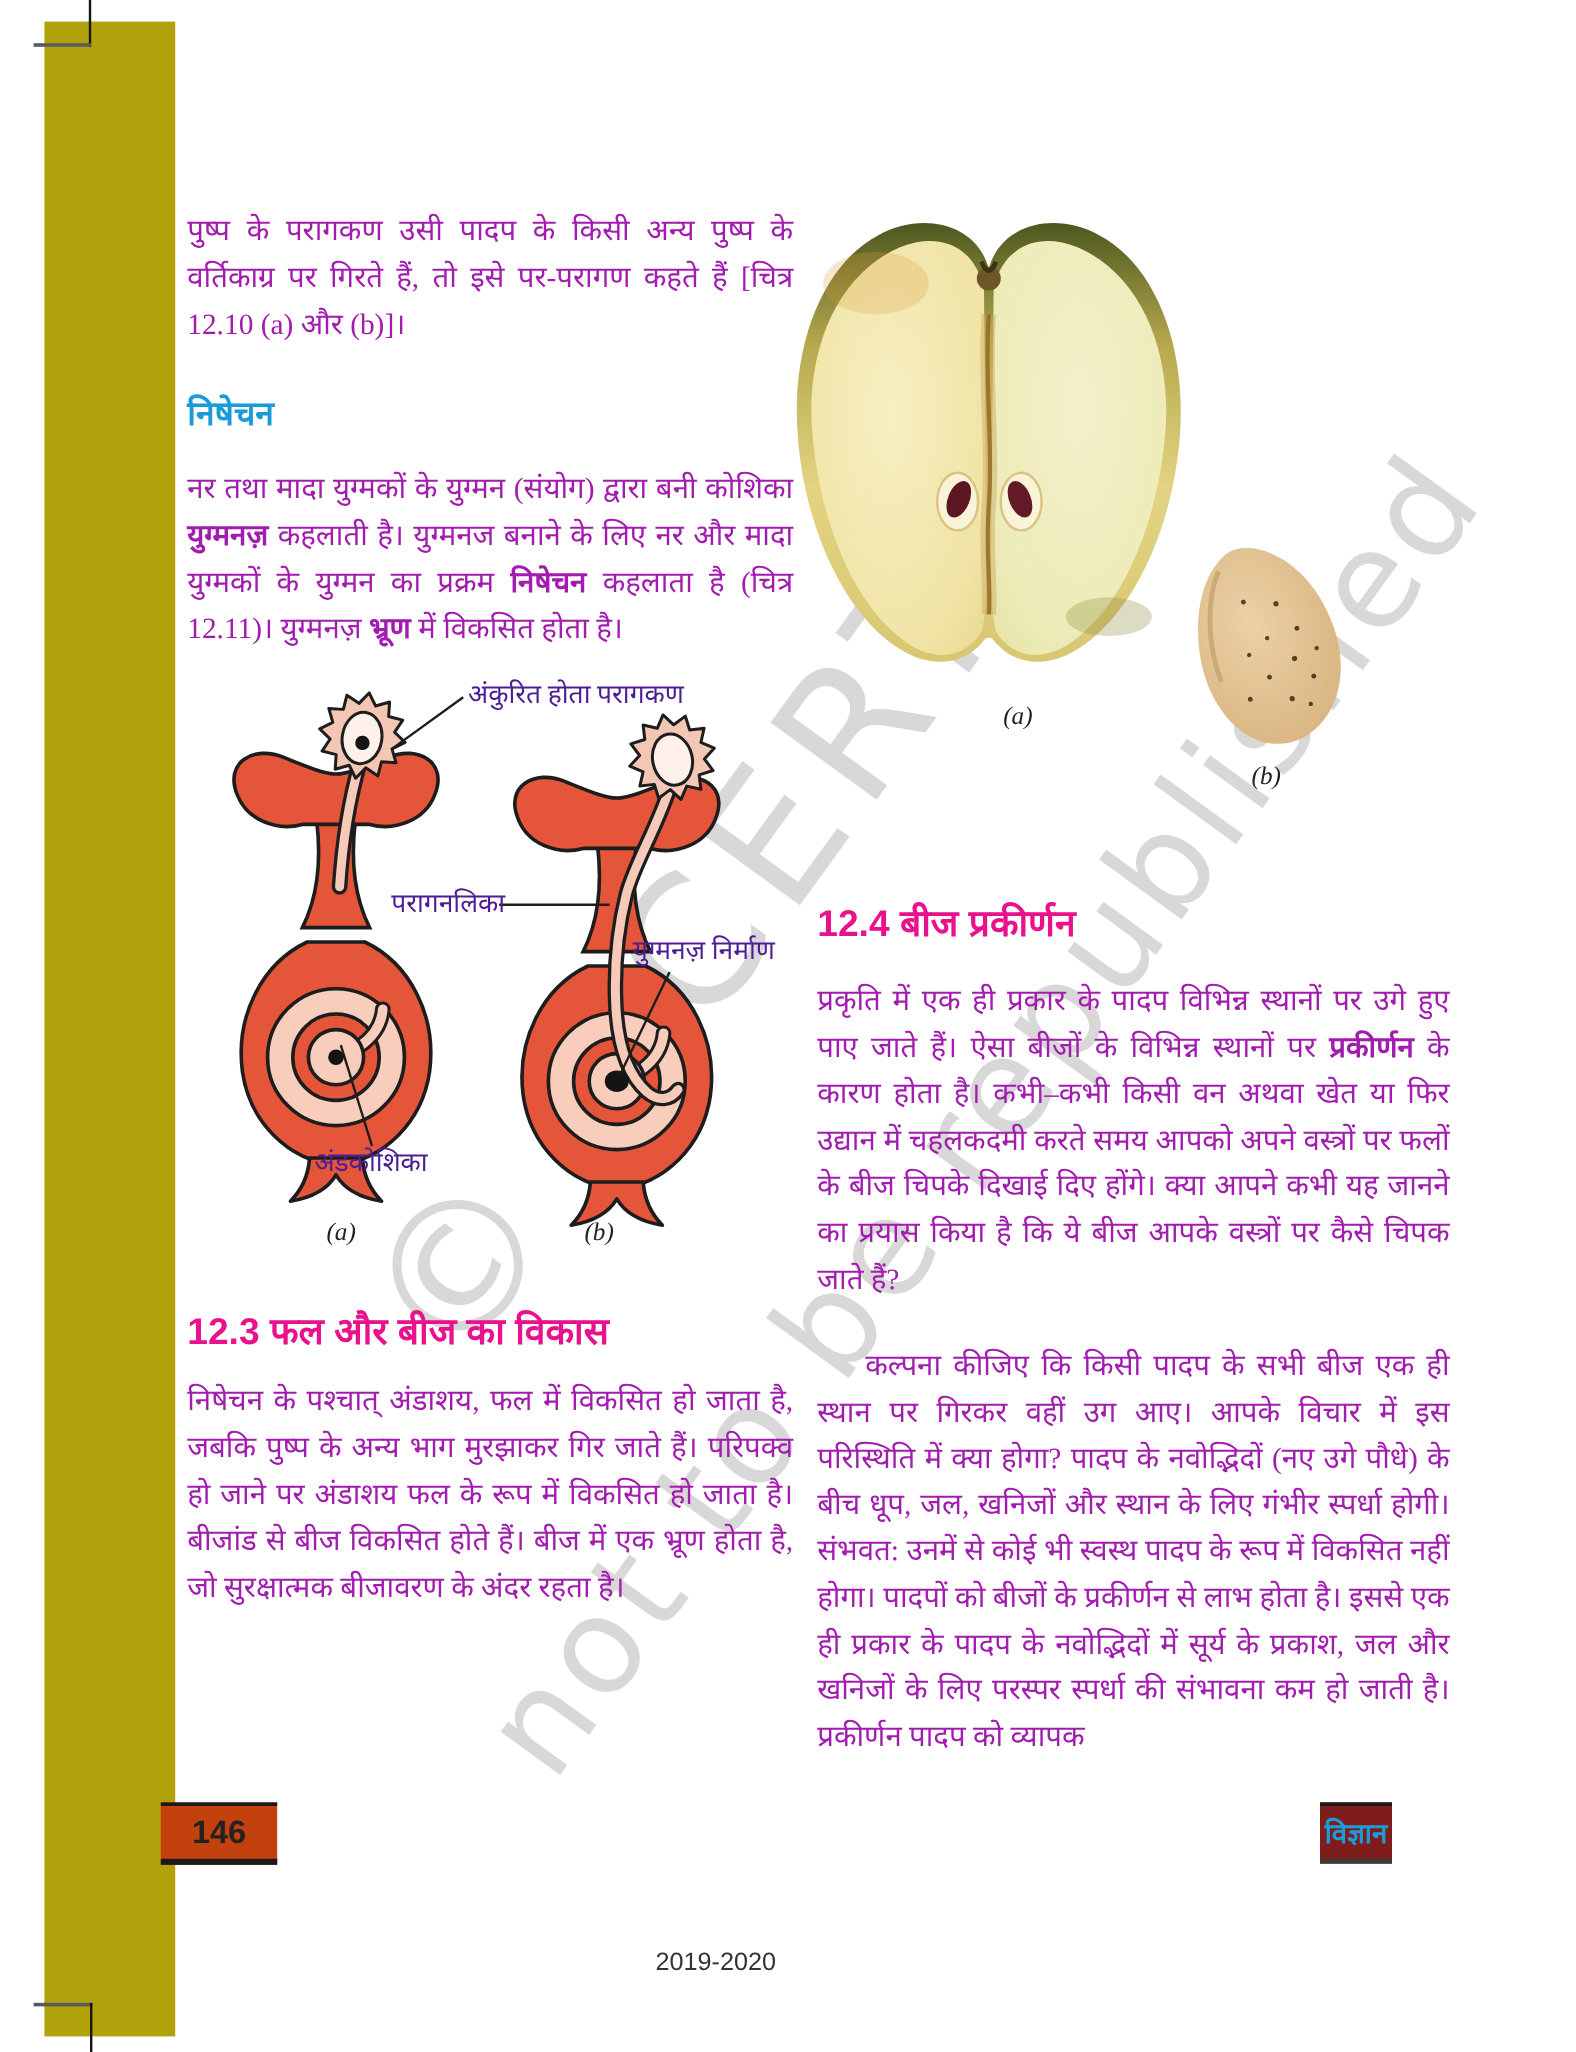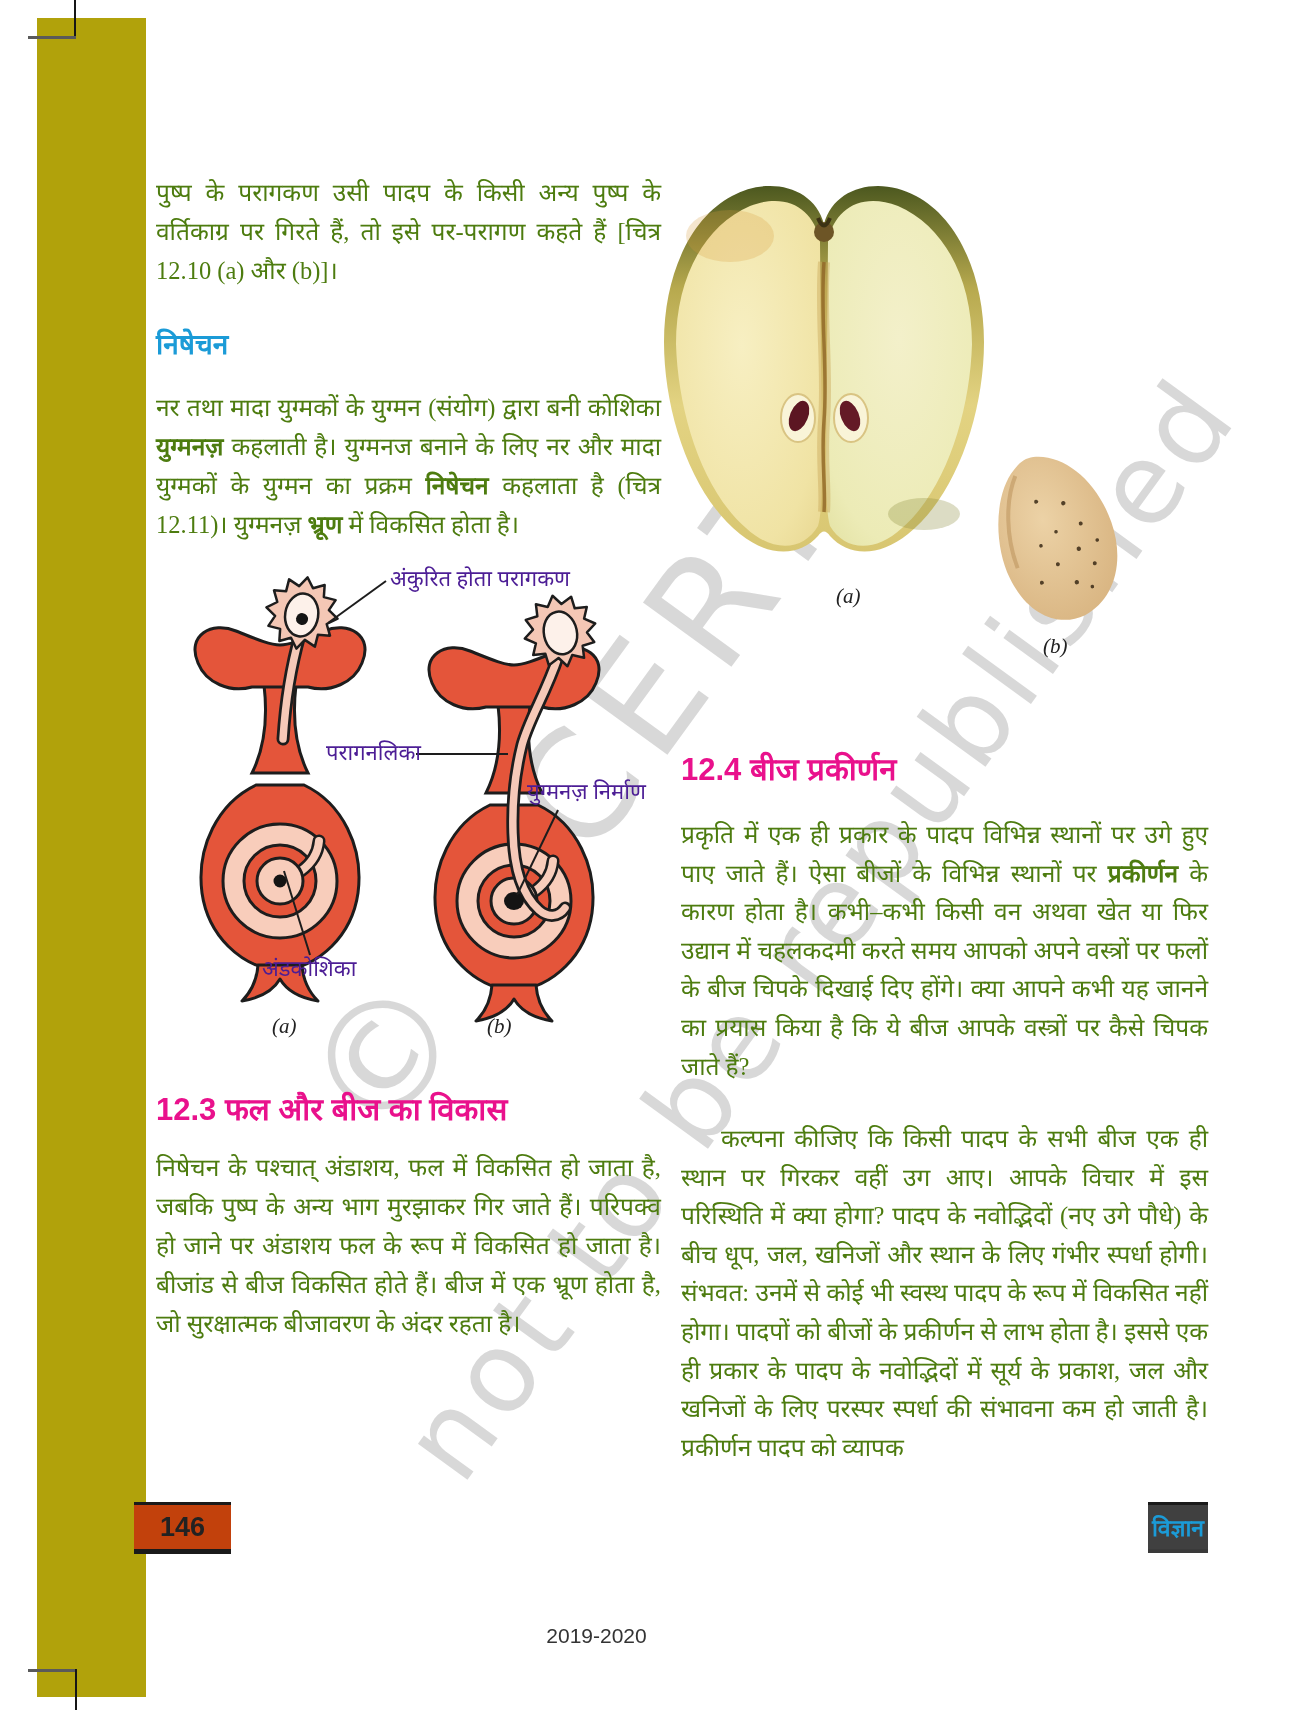--- a/index.html
+++ b/index.html
@@ -1,20 +1,20 @@
 <!DOCTYPE html>
 <html><head>
 <meta charset="utf-8">
 <style>
   html,body{margin:0;padding:0;}
   #page{position:relative;width:1313px;height:1710px;background:#ffffff;overflow:hidden;
         font-family:"Liberation Serif","DejaVu Serif",serif;}
   .abs{position:absolute;}
   .para{position:absolute;font:24.5px/39px "Liberation Serif","DejaVu Serif",serif;
-        color:#4d7c0f;text-align:justify;z-index:2;}
+        color:#a21caf;text-align:justify;z-index:2;}
   .para strong{font-weight:bold;}
   .rcol{line-height:38.6px;}
   .h-blue{position:absolute;font:bold 28px/32px "Liberation Sans","DejaVu Sans",sans-serif;
         color:#1b9bd7;z-index:2;}
   .h-pink{position:absolute;font:bold 31px/36px "Liberation Sans","DejaVu Sans",sans-serif;
         color:#e9118c;z-index:2;}
   .caption{position:absolute;font:italic 21.5px/26px "Liberation Serif","DejaVu Serif",serif;
         color:#111;text-align:center;z-index:2;}
   .caption .figno{font-weight:bold;}
   .figlabel{position:absolute;font:22px/26px "Liberation Serif","DejaVu Serif",serif;
@@ -22,24 +22,24 @@
   .sublabel{position:absolute;font:italic 21px/24px "Liberation Serif","DejaVu Serif",serif;
         color:#222;z-index:3;}
   .sidebar{position:absolute;left:37px;top:18px;width:109px;height:1679px;z-index:1;}
   .wm{position:absolute;color:rgba(125,125,125,0.30);
       font-family:"DejaVu Sans","Liberation Sans",sans-serif;font-weight:500;
       white-space:nowrap;transform-origin:0 50%;z-index:1;pointer-events:none;}
   .pagenum-box{position:absolute;left:134px;top:1502px;width:97px;height:44px;background:#c2410c;
       border-top:3px solid #1a1a1a;border-bottom:5px solid #1a1a1a;display:flex;
       align-items:center;justify-content:center;z-index:4;
       font:bold 27px "Liberation Sans","DejaVu Sans",sans-serif;color:#222;}
-  .subject-box{position:absolute;left:1100px;top:1502px;width:60px;height:44px;background:#404040;
+  .subject-box{position:absolute;left:1100px;top:1502px;width:60px;height:44px;background:#7f1d1d;
       border-top:3px solid #1a1a1a;border-bottom:4px solid #3a3a3a;display:flex;
       align-items:center;justify-content:center;z-index:4;
-      font:bold 23px "Liberation Sans","DejaVu Sans",sans-serif;color:#1b9bd7;margin-left:48px;}
+      font:bold 23px "Liberation Sans","DejaVu Sans",sans-serif;color:#1b9bd7;}
   .yearline{position:absolute;left:0;top:1624px;width:1193px;text-align:center;z-index:4;
       font:21px "Liberation Sans","DejaVu Sans",sans-serif;color:#333;}
   .cropmark{position:absolute;background:#161616;z-index:5;}
   .cropmark.gray{background:#5a5a5a;}
   svg{display:block;}
 </style>
 </head>
 <body>
 
 <div id="page">

